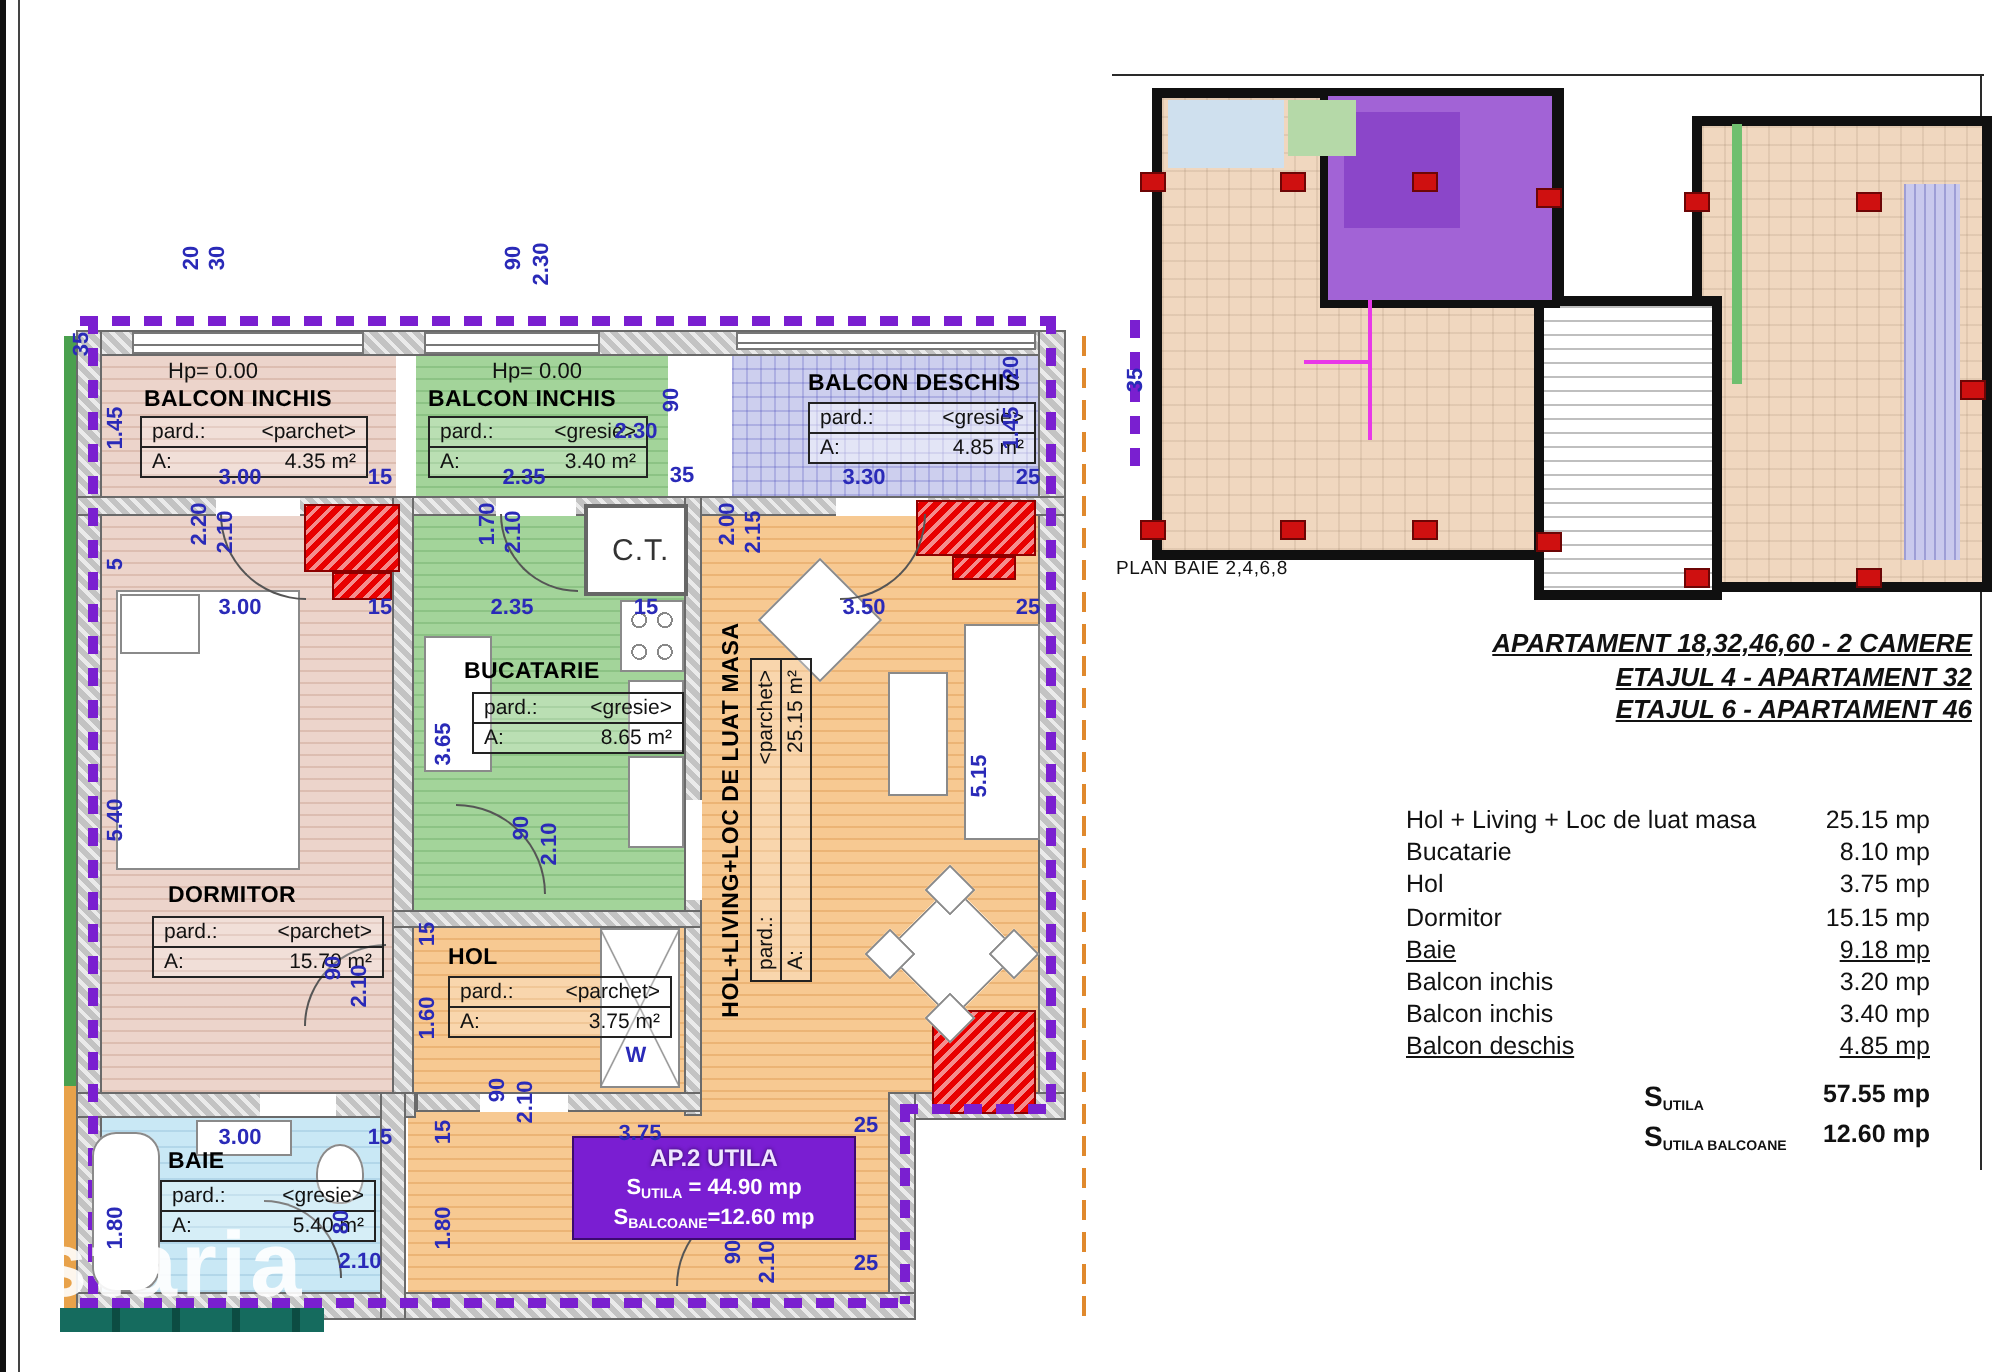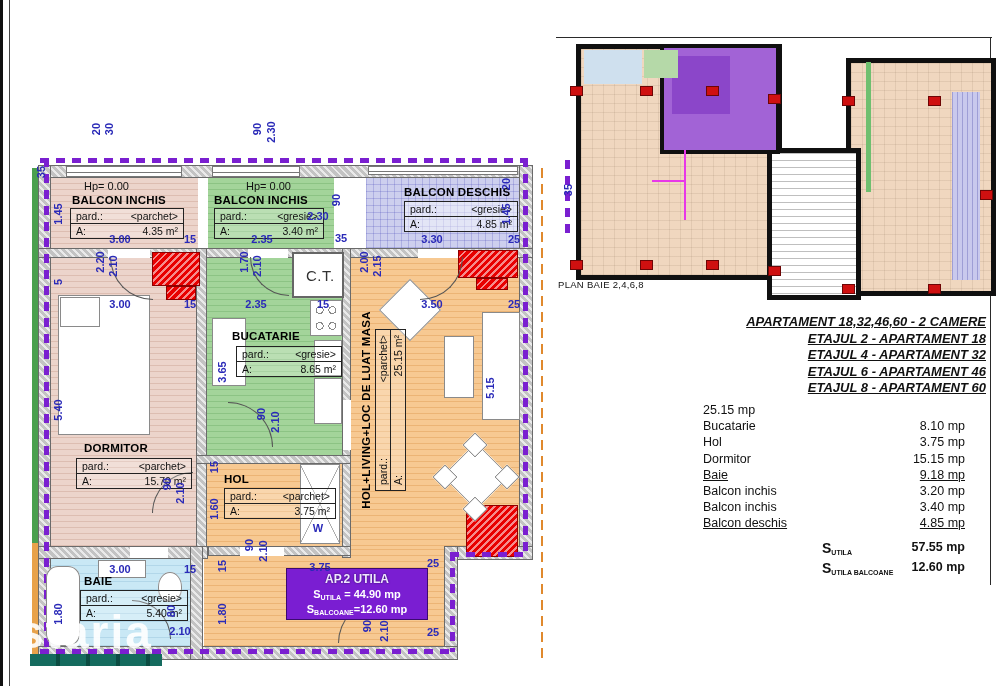--- a/index.html
+++ b/index.html
@@ -349,28 +349,27 @@
         <div class="kmark" style="left: 150px; top: 220px;"></div>
         <div class="kmark" style="left: 212px; top: 226px;"></div>
         <div class="kmark" style="left: 286px; top: 244px;"></div>
         <div class="kmark" style="left: 372px; top: 244px;"></div>
       </div>
   </div>
   <div class="kcap" style="left:558px;top:279px;">PLAN BAIE 2,4,6,8</div>
 
   <div class="abs hdr" style="left:700px;top:314px;width:286px;" id="info-headers">
       <div class="big">APARTAMENT 18,32,46,60 - 2 CAMERE</div>
-      <div>ETAJUL 2 - APARTAMENT 18</div>
       <div>ETAJUL 4 - APARTAMENT 32</div>
       <div>ETAJUL 6 - APARTAMENT 46</div>
-      <div>ETAJUL 8 - APARTAMENT 60</div>
     </div>
 
   <div class="atable" style="left:703px;top:402px;width:262px;" id="info-table">
       <div class="arow">
+        <span>Hol + Living + Loc de luat masa</span>
         <span>25.15 mp</span>
       </div>
       <div class="arow">
         <span>Bucatarie</span>
         <span>8.10 mp</span>
       </div>
       <div class="arow">
         <span>Hol</span>
         <span>3.75 mp</span>
       </div>

